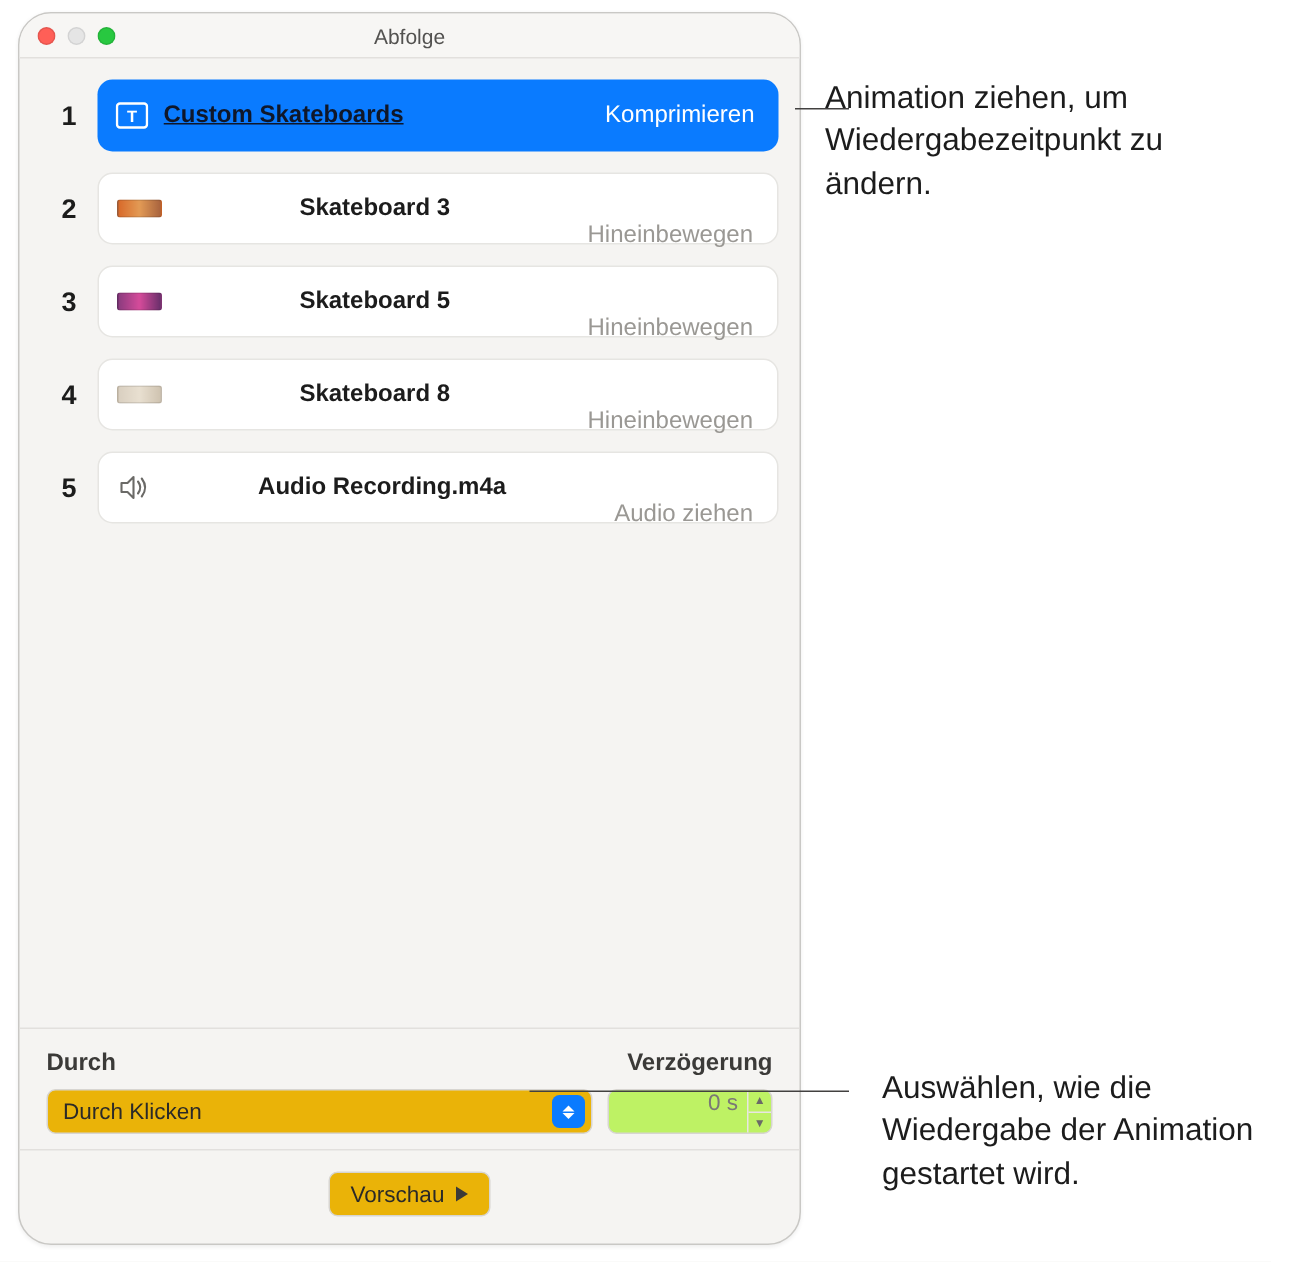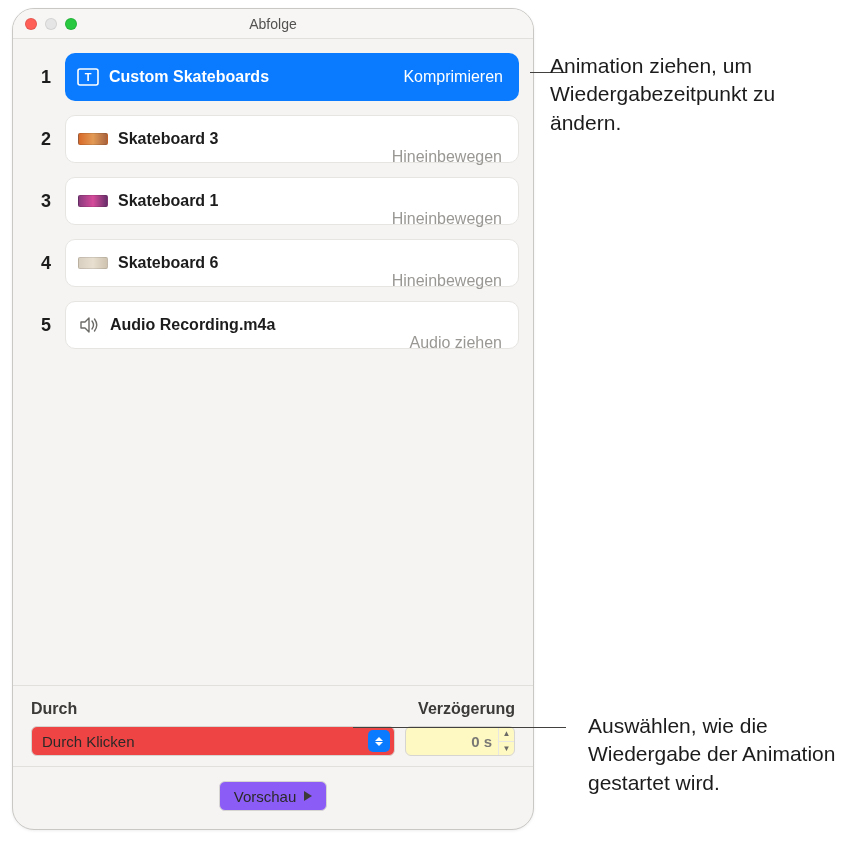--- a/index.html
+++ b/index.html
@@ -80,20 +80,21 @@
       font-size: 16px;
     }
     .row-card.selected {
       background: #0a7bff;
       color: #fff;
     }
     .row-card.normal {
       background: #ffffff;
       border: 1px solid #e6e5e2;
       color: #1c1c1c;
+      text-align: center;
     }
     .row-icon {
       width: 22px;
       height: 22px;
       flex-shrink: 0;
       display: flex;
       align-items: center;
       justify-content: center;
     }
     .row-thumb {
@@ -106,21 +107,21 @@
     }
     .row-thumb.t2 { background: linear-gradient(90deg,#8b3b7e,#d54b9a,#6a2f6b); }
     .row-thumb.t3 { background: linear-gradient(90deg,#d9cfc0,#e8dfd0,#cfc3b0); }
     .row-name {
       flex: 1;
       font-weight: 600;
       white-space: nowrap;
       overflow: hidden;
       text-overflow: ellipsis;
     }
-    .row-card.selected .row-name { color: #ffffff; }
+    .row-card.selected .row-name { color: #0f172a; text-decoration: underline; }
     .row-effect {
       font-size: 16px;
       font-weight: 400;
     }
     .row-card.selected .row-effect { color: #fff; }
     .row-card.normal .row-effect { color: #9a9894; font-weight: 400; margin-top: 35px; }
 
     .bottom-panel {
       border-top: 1px solid #e2e0dd;
       padding: 14px 18px 18px 18px;
@@ -136,21 +137,21 @@
     }
     .controls-row {
       display: flex;
       align-items: center;
       gap: 10px;
       margin-bottom: 10px;
     }
     .select-control {
       flex: 1;
       height: 30px;
-      background: #ef4444;
+      background: #eab308;
       border: 1px solid #d7d5d1;
       border-radius: 6px;
       display: flex;
       align-items: center;
       padding: 0 4px 0 10px;
       font-size: 15px;
       color: #2b2a28;
       position: relative;
       gap: 20px;
     }
@@ -169,26 +170,25 @@
     .caret-up, .caret-down {
       width: 0; height: 0;
       border-left: 4px solid transparent;
       border-right: 4px solid transparent;
     }
     .caret-up { border-bottom: 4px solid #fff; }
     .caret-down { border-top: 4px solid #fff; }
     .delay-control {
       width: 110px;
       height: 30px;
-      background: #fef9c3;
+      background: #bef264;
       border: 1px solid #d7d5d1;
       border-radius: 6px;
       display: flex;
-      align-items: center;
-      font-weight: bold;
+      align-items: flex-start;
     }
     .delay-value {
       flex: 1;
       text-align: right;
       padding-right: 6px;
       font-size: 15px;
       color: #7a7875;
     }
     .stepper {
       width: 16px;
@@ -206,21 +206,21 @@
       color: #6b6a67;
     }
     .stepper-btn:first-child { border-bottom: 1px solid #e8e6e2; }
     .divider-line {
       border-top: 1px solid #e2e0dd;
       margin: 10px -18px 14px -18px;
     }
     .preview-row { display: flex; justify-content: center; }
     .preview-btn {
       height: 30px;
-      background: #8b5cf6;
+      background: #eab308;
       border: 1px solid #d7d5d1;
       border-radius: 6px;
       padding: 0 14px;
       display: flex;
       align-items: center;
       gap: 8px;
       font-size: 15px;
       color: #2b2a28;
     }
     .play-glyph {
@@ -281,30 +281,30 @@
         <span class="row-thumb"></span>
         <span class="row-name">Skateboard 3</span>
         <span class="row-effect">Hineinbewegen</span>
       </div>
     </div>
 
     <div class="list-row">
       <div class="row-number">3</div>
       <div class="row-card normal">
         <span class="row-thumb t2"></span>
-        <span class="row-name">Skateboard 1</span>
+        <span class="row-name">Skateboard 5</span>
         <span class="row-effect">Hineinbewegen</span>
       </div>
     </div>
 
     <div class="list-row">
       <div class="row-number">4</div>
       <div class="row-card normal">
         <span class="row-thumb t3"></span>
-        <span class="row-name">Skateboard 6</span>
+        <span class="row-name">Skateboard 8</span>
         <span class="row-effect">Hineinbewegen</span>
       </div>
     </div>
 
     <div class="list-row">
       <div class="row-number">5</div>
       <div class="row-card normal">
         <span class="row-icon">
           <svg width="22" height="18" viewBox="0 0 22 18">
             <path d="M3 6 L7 6 L11 2 L11 16 L7 12 L3 12 Z" fill="none" stroke="#6b6a67" stroke-width="1.4" stroke-linejoin="round"></path>

